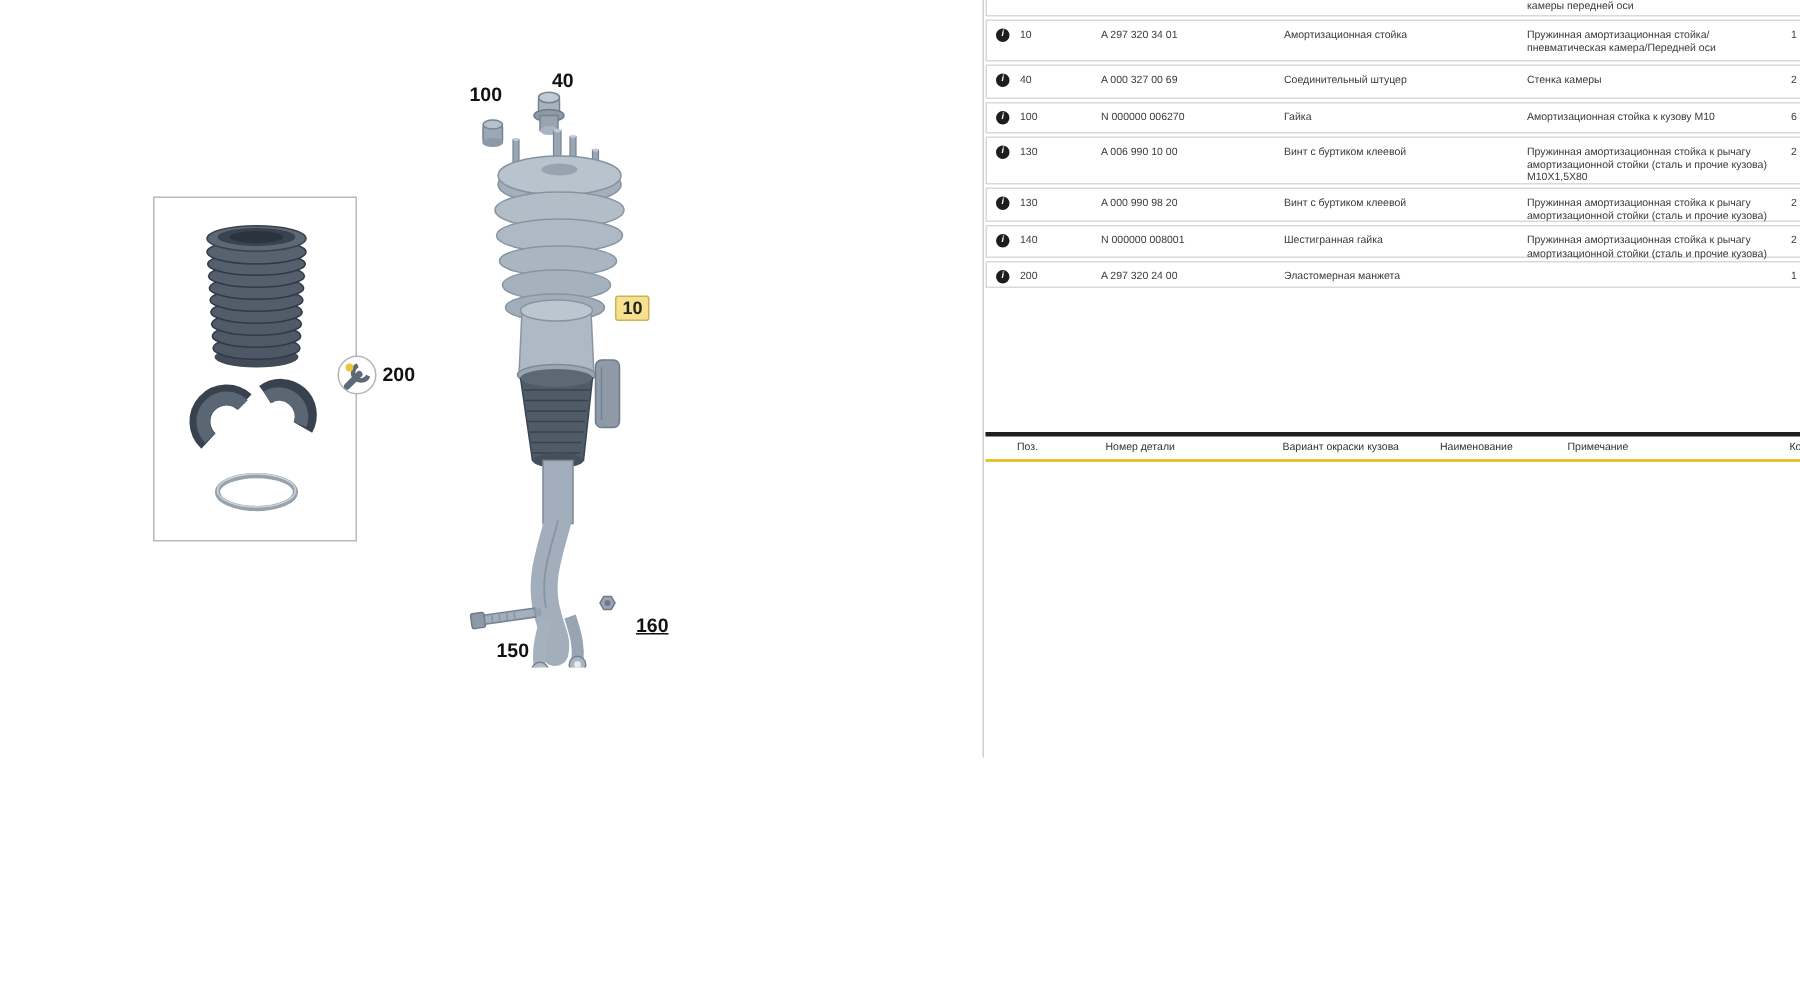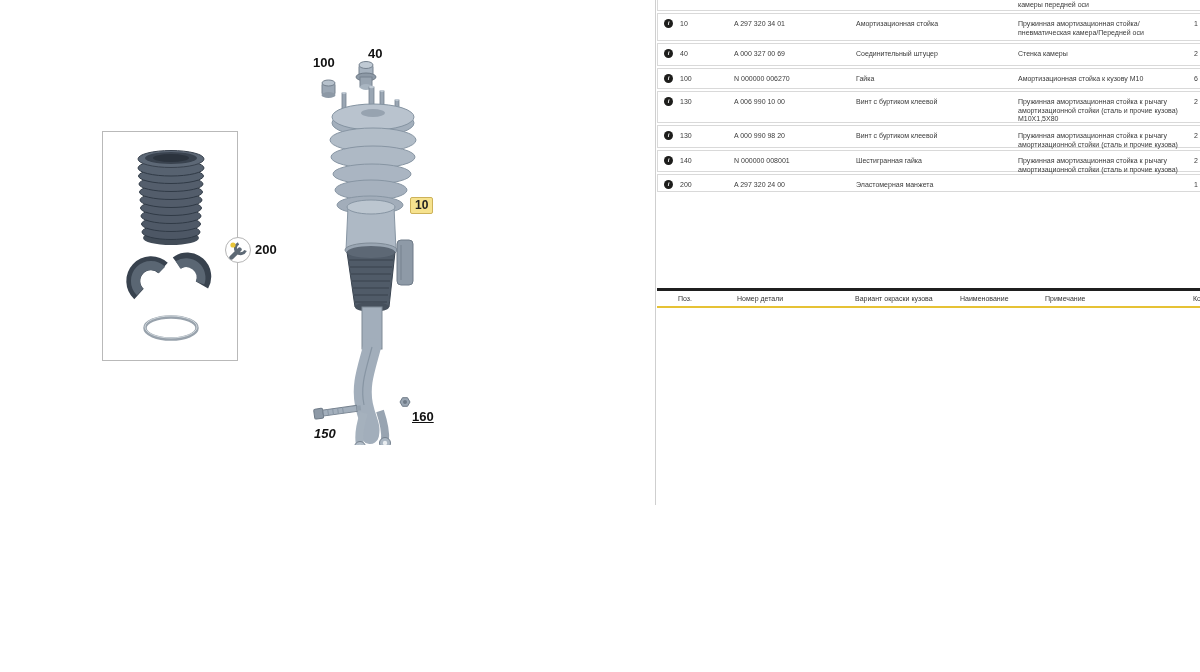--- a/index.html
+++ b/index.html
@@ -178,22 +178,22 @@
     <g>
       <polygon points="100,357 102.5,352.7 107.5,352.7 110,357 107.5,361.3 102.5,361.3" fill="#9aa6b3" stroke="#6e7a87" stroke-width="1"></polygon>
       <circle cx="105" cy="357" r="2" fill="#6e7a87"></circle>
     </g>
   </svg>
 
   <span class="callout" style="left:313px;top:55px;">100</span>
   <span class="callout" style="left:368px;top:46px;">40</span>
   <span class="callout-box" style="left:410px;top:197px;">10</span>
   <span class="callout" style="left:255px;top:242px;">200</span>
-  <span class="callout" style="left:314px;top:426px;font-style:italic;">150</span>
-  <span class="callout" style="left:412px;top:409px;text-decoration:underline;">160</span>
+  <span class="callout" style="left:331px;top:426px;">150</span>
+  <span class="callout" style="left:424px;top:409px;text-decoration:underline;">160</span>
 </div>
 
 <div class="v-divider"></div>
 
 <div>
 
   <div class="row" style="top:-16px;height:27px;">
     <span class="c remark" style="top:16px;">камеры передней оси</span>
   </div>
 

